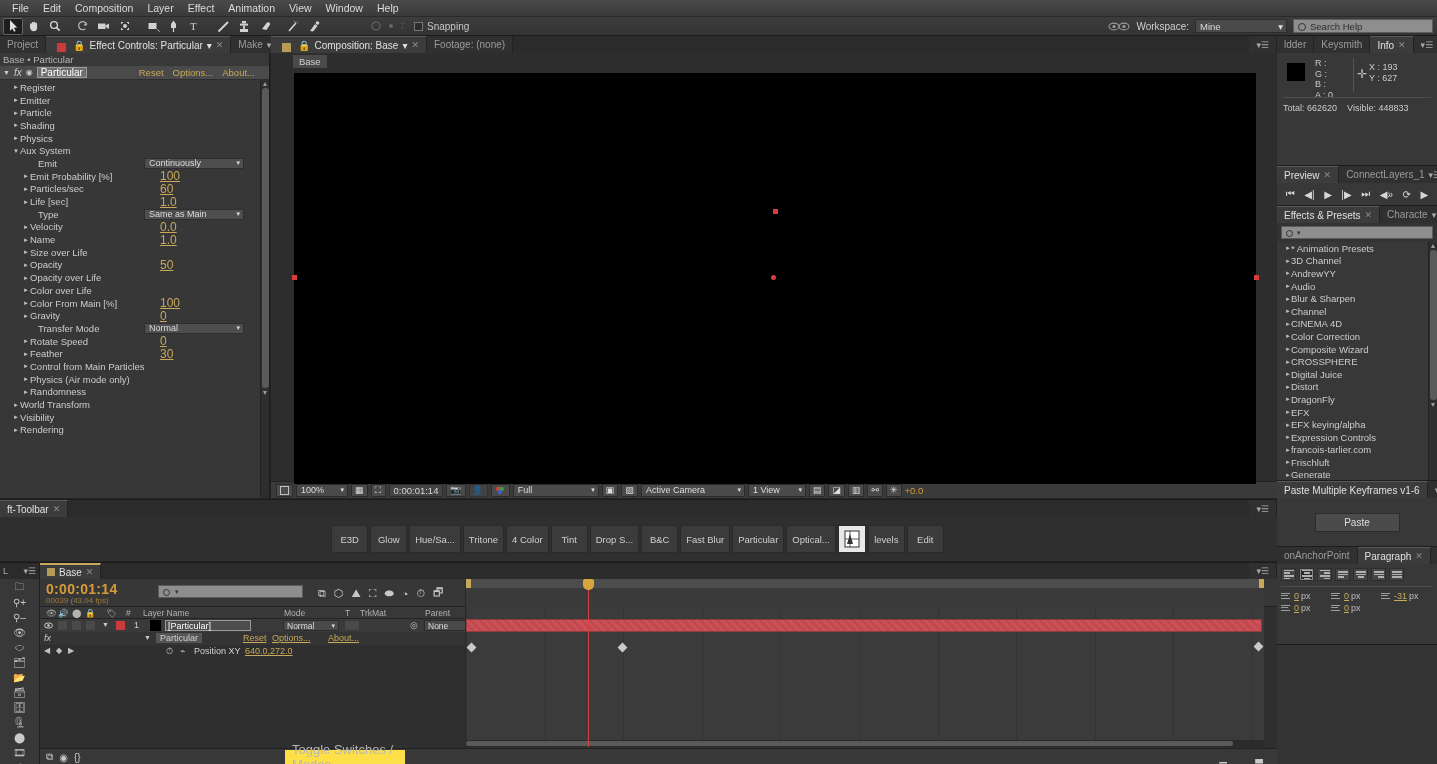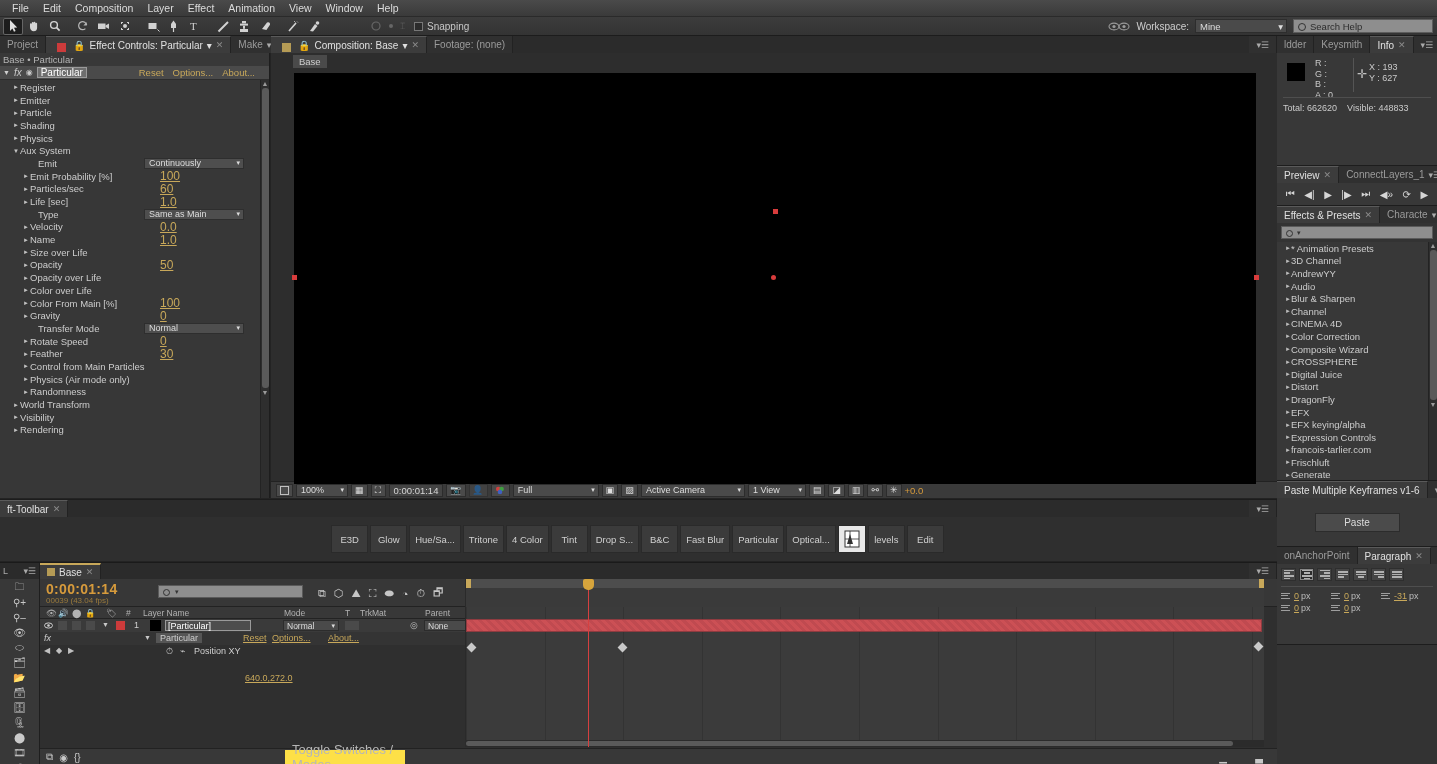--- a/index.html
+++ b/index.html
@@ -1146,21 +1146,21 @@
           <span style="position:absolute;left:288px;top:1px;font-size:9px;color:#c8a85a;text-decoration:underline;">About...</span>
         </div>
 
         <div class="lrow r3">
           <span style="position:absolute;left:4px;top:1px;font-size:8px;color:#c0c0c0;">◀</span>
           <span style="position:absolute;left:16px;top:1px;font-size:8px;color:#c0c0c0;">◆</span>
           <span style="position:absolute;left:28px;top:1px;font-size:8px;color:#c0c0c0;">▶</span>
           <span style="position:absolute;left:126px;top:1px;font-size:9px;color:#c8c8c8;">⏱</span>
           <span style="position:absolute;left:140px;top:1px;font-size:9px;color:#c8c8c8;">⌁</span>
           <span style="position:absolute;left:154px;top:1px;font-size:9px;">Position XY</span>
-          <span style="position:absolute;left:205px;top:1px;font-size:9px;color:#c8a85a;text-decoration:underline;margin-top:27px;">640.0,272.0</span>
+          <span style="position:absolute;left:205px;top:1px;font-size:9px;color:#c8a85a;text-decoration:underline;">640.0,272.0</span>
         </div>
       </div>
 
       <div class="track-area">
         <div class="track-grid" id="track-grid">
             <div class="gl" style="left: 0%;"></div>
             <div class="gl" style="left: 9.85%;"></div>
             <div class="gl" style="left: 19.7%;"></div>
             <div class="gl" style="left: 29.55%;"></div>
             <div class="gl" style="left: 39.4%;"></div>

